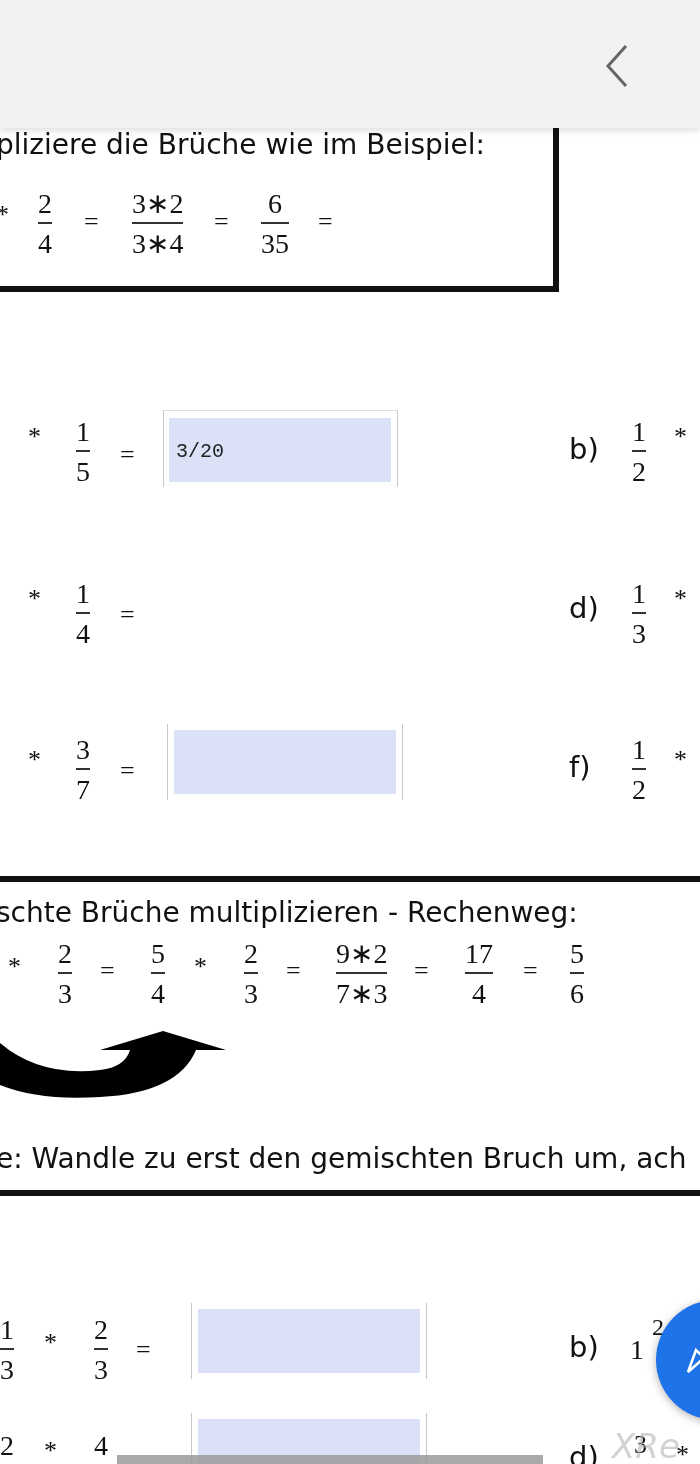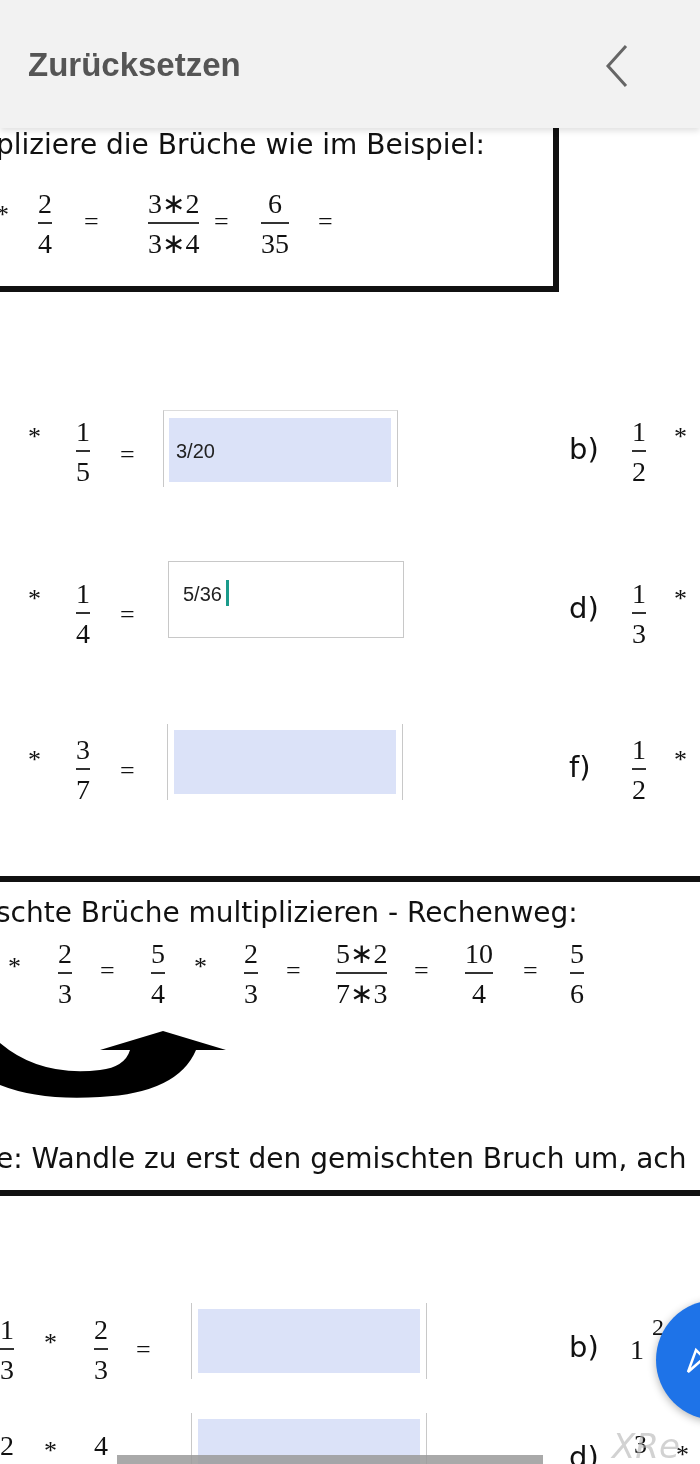--- a/index.html
+++ b/index.html
@@ -34,21 +34,21 @@
   }
   .hr { position: absolute; left: 0; width: 700px; height: 6px; background: #111; }
   .field {
     position: absolute; border-left: 1px solid #c8c8c8; border-right: 1px solid #c8c8c8;
     border-top: 1px solid #dcdcdc; cursor: text;
   }
   .field .fill { position: absolute; background: #dbe2f8; }
   .field input {
     position: absolute; left: 10px; top: 0; width: 200px; height: 100%;
     border: none; background: transparent; outline: none;
-    font-family: Liberation Sans, sans-serif; font-size: 20px; color: #222;
+    font-family: Liberation Mono, monospace; font-size: 20px; color: #222;
   }
   .field.active { border: 1px solid #c8c8c8; background: #fff; }
   .caret { position: absolute; width: 3px; background: #1a9b8b; }
   .fab {
     position: absolute; left: 656px; top: 1300px; width: 120px; height: 120px;
     border-radius: 50%; background: #1e73e8; box-shadow: 0 2px 8px rgba(0,0,0,0.3); cursor: pointer;
   }
   .scrollbar { position: absolute; left: 117px; top: 1455px; width: 426px; height: 9px; background: #9a9a9a; opacity: 0.85; }
   .watermark {
     position: absolute; left: 612px; top: 1426px; font-family: "DejaVu Sans", sans-serif;
@@ -62,21 +62,21 @@
 
   <div class="box1"></div>
   <div class="hand" style="left:-4px; top:128px;">pliziere die Brüche wie im Beispiel:</div>
   <div class="sym" style="left:-4px; top:200px;">*</div>
   <div class="frac" style="left:38px; top:190px;">
     <span>2</span>
       <span class="line"></span>
       <span>4</span>
   </div>
   <div class="sym" style="left:84px; top:207px;">=</div>
-  <div class="frac" style="left:148px; top:190px;">
+  <div class="frac" style="left:132px; top:190px;">
     <span>3∗2</span>
       <span class="line"></span>
       <span>3∗4</span>
   </div>
   <div class="sym" style="left:214px; top:207px;">=</div>
   <div class="frac" style="left:261px; top:190px;">
     <span>6</span>
       <span class="line"></span>
       <span>35</span>
   </div>
@@ -101,24 +101,20 @@
   </div>
   <div class="sym" style="left:674px; top:422px;">*</div>
 
   <div class="sym" style="left:28px; top:584px;">*</div>
   <div class="frac" style="left:76px; top:580px;">
     <span>1</span>
       <span class="line"></span>
       <span>4</span>
   </div>
   <div class="sym" style="left:120px; top:600px;">=</div>
-  <div class="field active" style="left:168px; top:561px; width:234px; height:75px;">
-    <input type="text" style="left: 12px; top: 0px; height: 62px; width: 50px;" value="5/36">
-    <div class="caret" style="left:57px; top:18px; height:26px;"></div>
-  </div>
   <div class="label" style="left:569px; top:591px;">d)</div>
   <div class="frac" style="left:632px; top:580px;">
     <span>1</span>
       <span class="line"></span>
       <span>3</span>
   </div>
   <div class="sym" style="left:674px; top:584px;">*</div>
 
   <div class="sym" style="left:28px; top:745px;">*</div>
   <div class="frac" style="left:76px; top:736px;">
@@ -154,27 +150,27 @@
       <span>4</span>
   </div>
   <div class="sym" style="left:194px; top:952px;">*</div>
   <div class="frac" style="left:244px; top:940px;">
     <span>2</span>
       <span class="line"></span>
       <span>3</span>
   </div>
   <div class="sym" style="left:286px; top:956px;">=</div>
   <div class="frac" style="left:336px; top:940px;">
-    <span>5∗2</span>
+    <span>9∗2</span>
       <span class="line"></span>
       <span>7∗3</span>
   </div>
   <div class="sym" style="left:414px; top:956px;">=</div>
   <div class="frac" style="left:465px; top:940px;">
-    <span>10</span>
+    <span>17</span>
       <span class="line"></span>
       <span>4</span>
   </div>
   <div class="sym" style="left:523px; top:956px;">=</div>
   <div class="frac" style="left:570px; top:940px;">
     <span>5</span>
       <span class="line"></span>
       <span>6</span>
   </div>
 
@@ -226,19 +222,18 @@
 <div class="scrollbar"></div>
 <div class="watermark">XRe</div>
 
 <div class="fab">
   <svg style="position:absolute; left:28px; top:40px;" width="30" height="40" viewBox="0 0 30 40">
     <path d="M4,32 L12,10 L20,18 Z" fill="none" stroke="#fff" stroke-width="2.5"></path>
   </svg>
 </div>
 
 <div class="topbar">
-  <div class="title">Zurücksetzen</div>
   <div class="back">
     <svg width="40" height="48" viewBox="0 0 40 48">
       <path d="M28,4 L10,24 L28,44" fill="none" stroke="#666" stroke-width="3"></path>
     </svg>
   </div>
 </div>
 
 </body></html>

